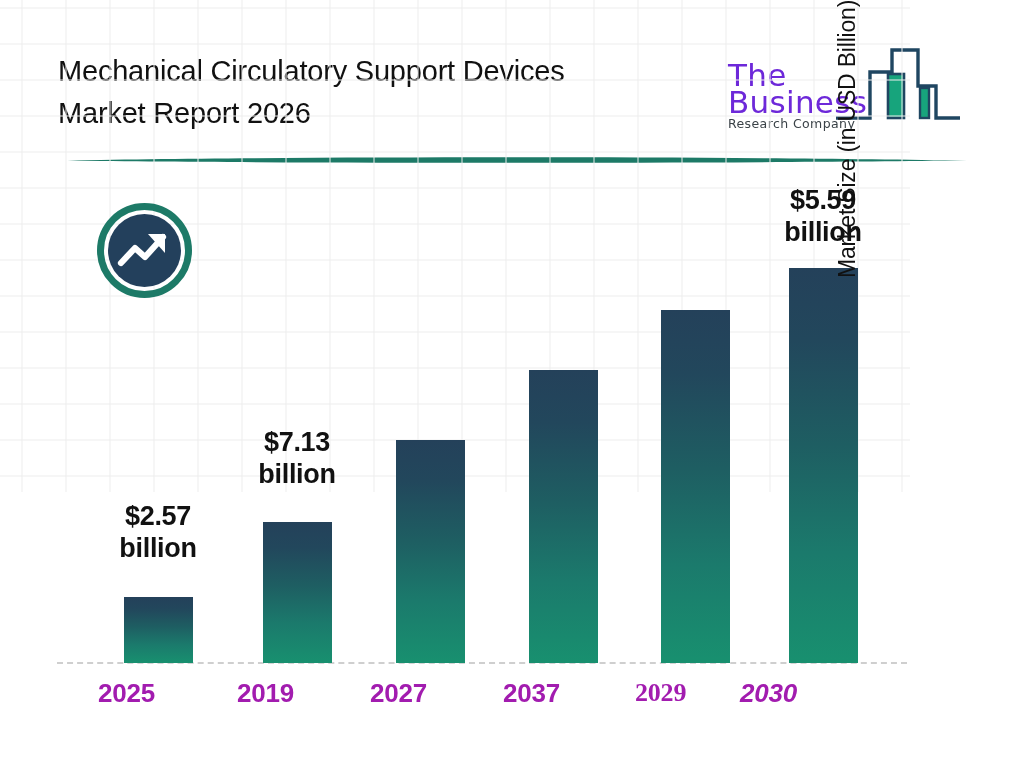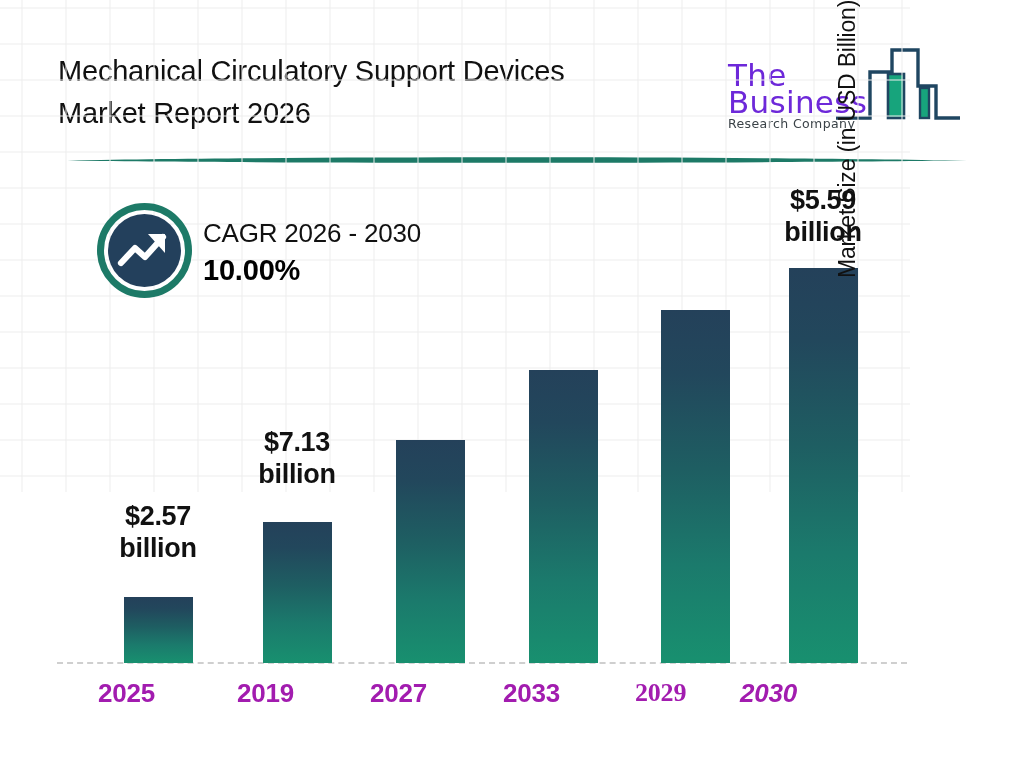--- a/index.html
+++ b/index.html
@@ -161,35 +161,31 @@
   </div>
 
   <div class="vlabel" style="left:758px;top:184px;">
     <div>$5.59</div>
     <div>billion</div>
   </div>
 
   <div class="xlabel" style="left:98px;">2025</div>
   <div class="xlabel" style="left:237px;">2019</div>
   <div class="xlabel" style="left:370px;">2027</div>
-  <div class="xlabel" style="left:503px;">2033</div>
+  <div class="xlabel" style="left:503px;">2037</div>
   <div class="xlabel" style="left:635px;font-family:Liberation Serif, serif;">2029</div>
   <div class="xlabel" style="left:740px;font-style:italic;">2030</div>
 
   <div class="ytitle">
     <div class="ytitle-inner">Market Size (in USD Billion)</div>
   </div>
 
   <svg class="cagr-badge" viewBox="0 0 95 95">
     <circle cx="47.5" cy="47.5" r="44" fill="none" stroke="#1d7a67" stroke-width="7"></circle>
     <circle cx="47.5" cy="47.5" r="36.5" fill="#23405c"></circle>
     <g>
       <polyline points="24,60 38,45 48,54 66,34" fill="none" stroke="#ffffff" stroke-width="6.2" stroke-linecap="round" stroke-linejoin="round"></polyline>
       <polygon points="68,31 68,50 51,31" fill="#ffffff"></polygon>
     </g>
   </svg>
 
-  <div class="cagr-text">
-    <div class="cagr-period">CAGR 2026 - 2030</div>
-    <div class="cagr-value">10.00%</div>
-  </div>
 
 </div>
 
 </body></html>

